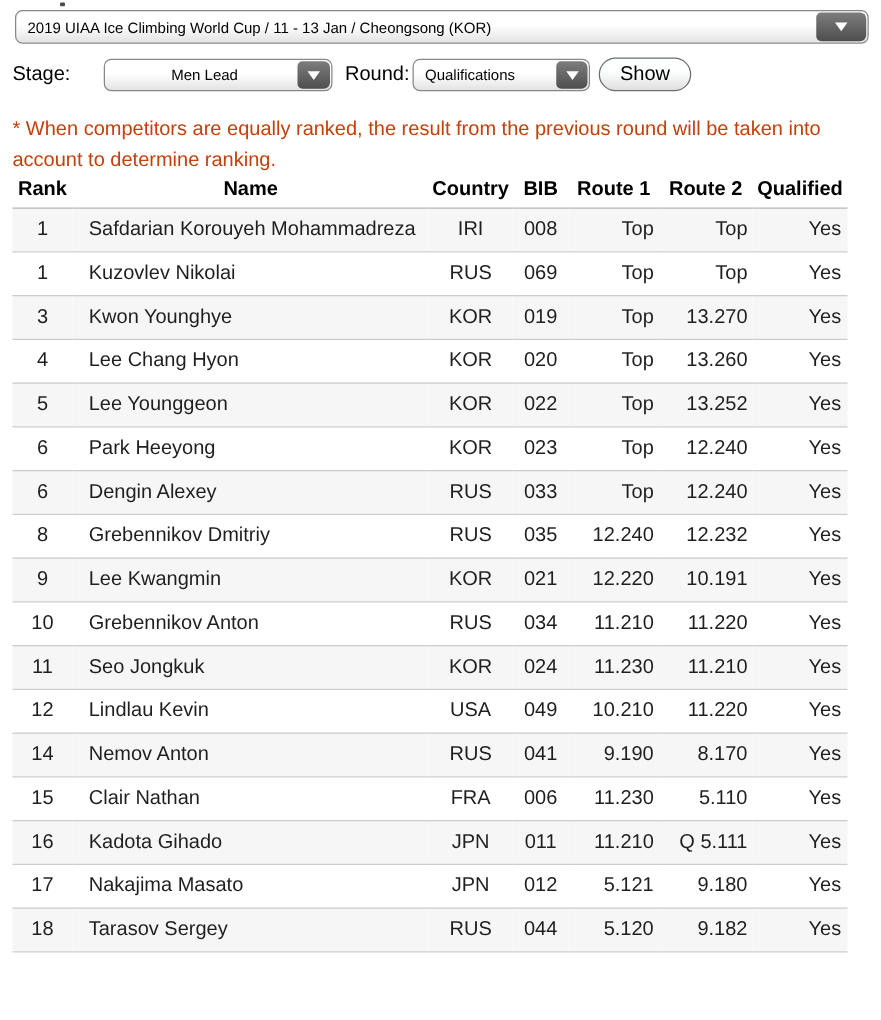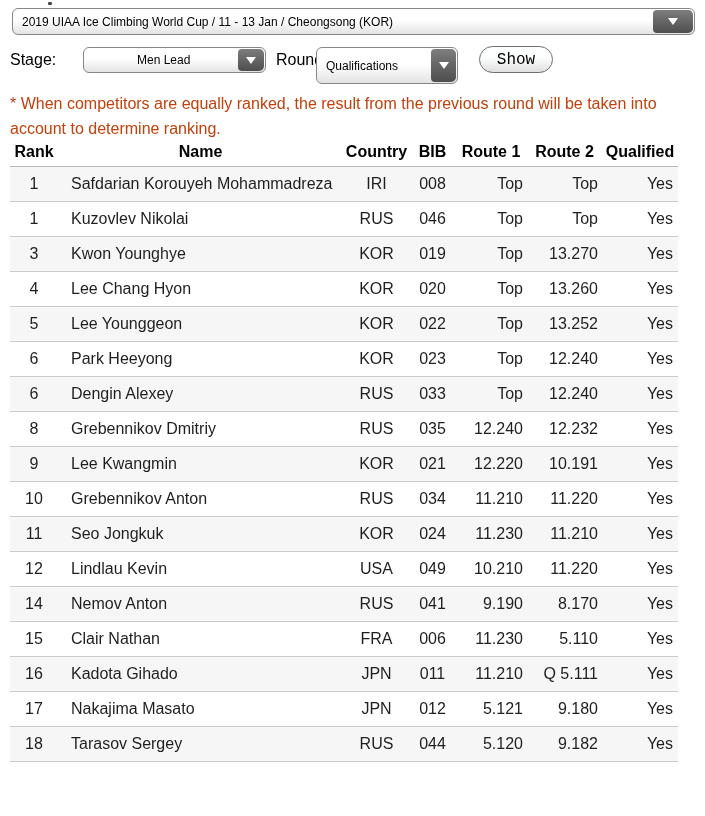--- a/index.html
+++ b/index.html
@@ -51,40 +51,40 @@
     border-right: 5px solid transparent;
     border-top: 7px solid #ffffff;
   }
 
   #event-select { left: 12px; top: 8px; width: 683px; height: 27px; }
   #event-select .select-arrow { width: 40px; }
 
   #stage-select { left: 83px; top: 47px; width: 183px; height: 26px; padding-left: 44px; }
   #stage-select .select-arrow { width: 26px; }
 
-  #round-select { left: 316px; top: 47px; width: 142px; height: 37px; }
+  #round-select { left: 330px; top: 47px; width: 142px; height: 26px; }
   #round-select .select-arrow { width: 25px; }
 
   .ctl-label {
     position: absolute;
     top: 51px;
     font-size: 16px;
     color: #000;
   }
   #stage-label { left: 10px; }
   #round-label { left: 276px; }
 
   #show-button {
     position: absolute;
     left: 479px; top: 46px;
     width: 74px; height: 27px;
     border: 1px solid #6e6e6e;
     border-radius: 14px;
     background: linear-gradient(#feffff 40%, #dfdfdf);
-    font-family: Liberation Mono, monospace;
+    font-family: Liberation Sans, sans-serif;
     font-size: 16px;
     color: #000;
     cursor: pointer;
   }
 
   
   .note {
     position: absolute;
     left: 10px; top: 91px;
     width: 690px;
@@ -188,21 +188,21 @@
         <td class="c2">IRI</td>
         <td class="c3">008</td>
         <td class="c4">Top</td>
         <td class="c5">Top</td>
         <td class="c6">Yes</td>
       </tr>
       <tr>
         <td class="c0">1</td>
         <td class="c1">Kuzovlev Nikolai</td>
         <td class="c2">RUS</td>
-        <td class="c3">046</td>
+        <td class="c3">069</td>
         <td class="c4">Top</td>
         <td class="c5">Top</td>
         <td class="c6">Yes</td>
       </tr>
       <tr>
         <td class="c0">3</td>
         <td class="c1">Kwon Younghye</td>
         <td class="c2">KOR</td>
         <td class="c3">019</td>
         <td class="c4">Top</td>

